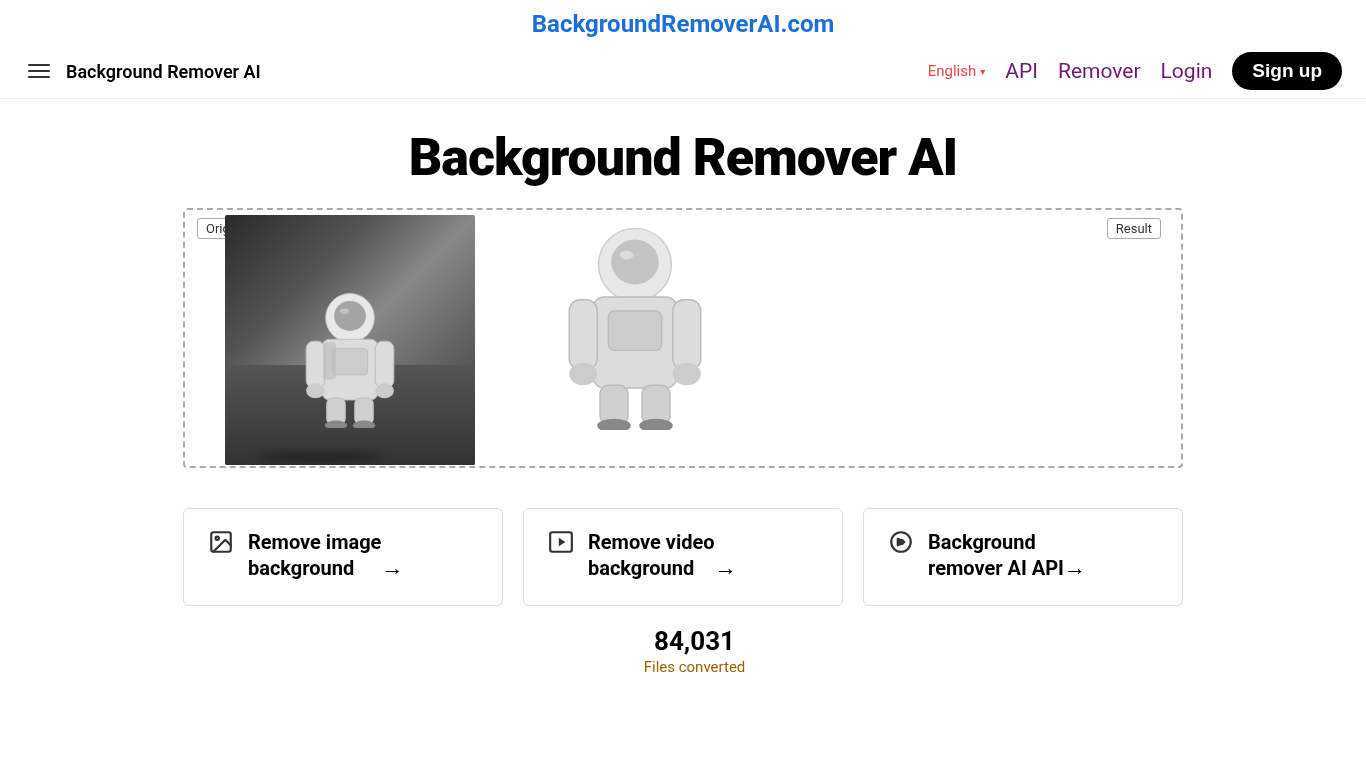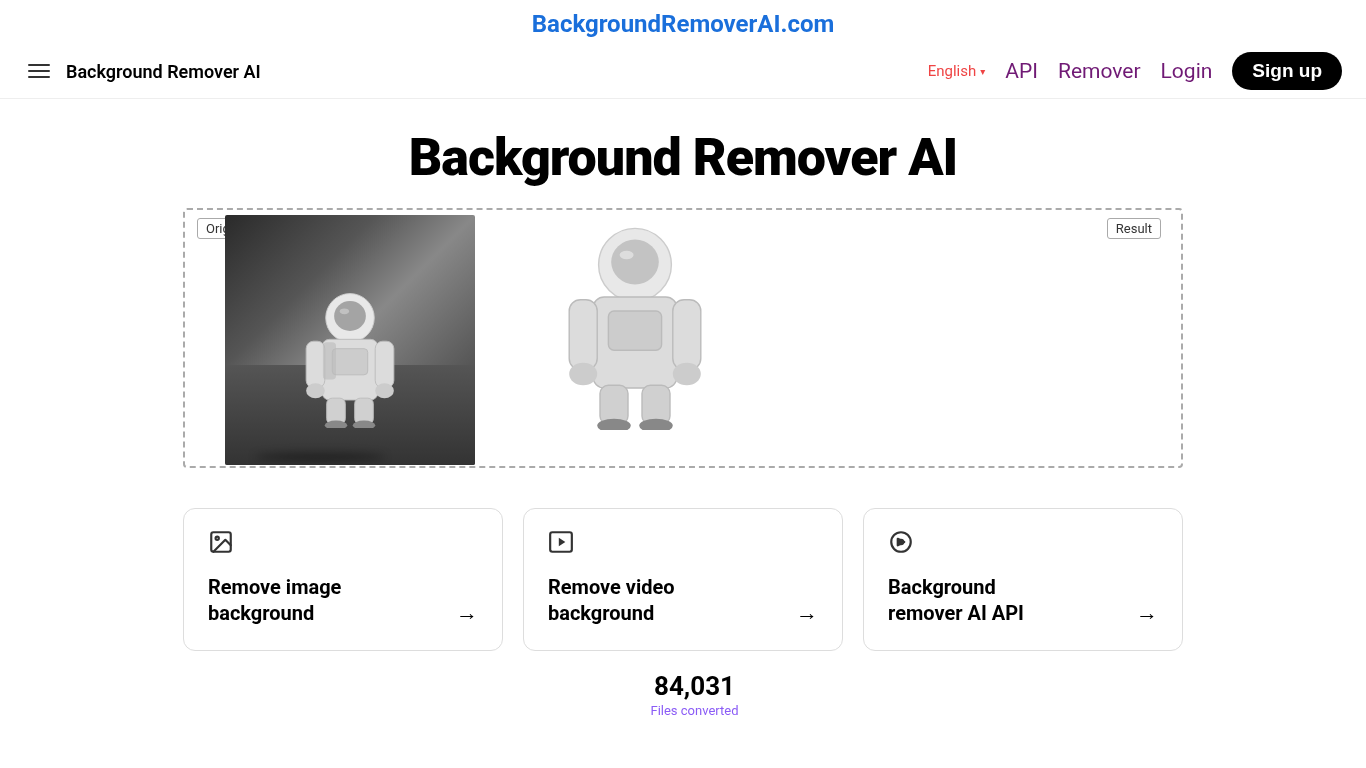--- a/index.html
+++ b/index.html
@@ -158,26 +158,26 @@
     .cards-section {
       display: flex;
       justify-content: center;
       gap: 20px;
       margin: 40px auto 20px;
       max-width: 1100px;
       padding: 0 20px;
     }
     .card {
       border: 1.5px solid #ddd;
-      border-radius: 12px;
+      border-radius: 6px;
       padding: 20px 24px 24px;
       width: 320px;
       cursor: pointer;
       display: flex;
-      flex-direction: column;
+      flex-direction: row;
       gap: 14px;
       transition: box-shadow 0.2s;
     }
     .card-icon {
       font-size: 22px;
       color: #333;
     }
     .card-content {
       display: flex;
       align-items: flex-end;
@@ -200,22 +200,22 @@
       text-align: center;
       margin: 10px 0 20px;
       padding-left: 23px;
     }
     .stats-number {
       font-size: 26px;
       font-weight: 700;
       color: #000;
     }
     .stats-label {
-      font-size: 13px;
-      color: #8b5cf6;
+      font-size: 15px;
+      color: #a16207;
       margin-top: 2px;
     }
   </style>
 </head>
 <body>
 
 <div class="top-banner">
   <span>BackgroundRemoverAI.com</span>
 </div>
 

